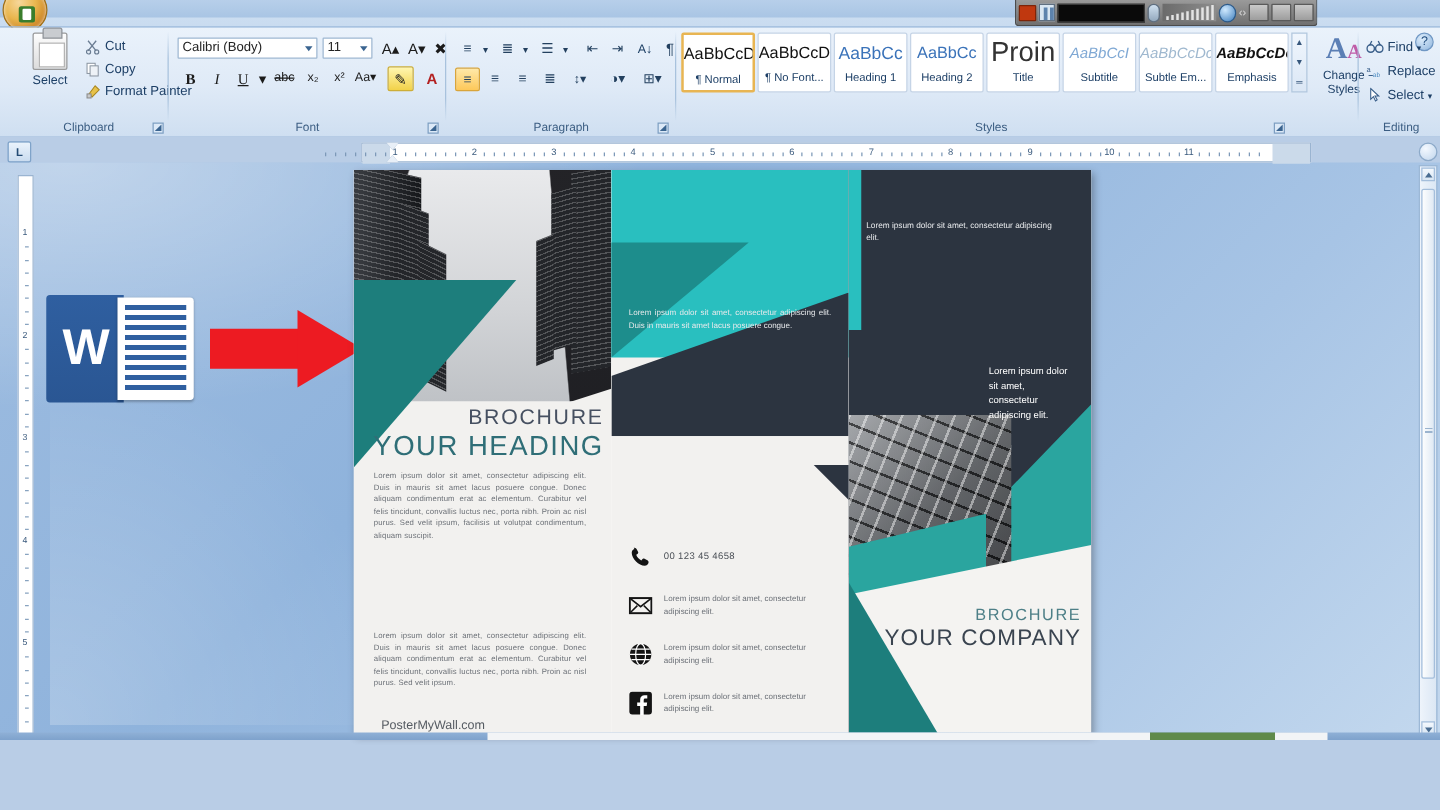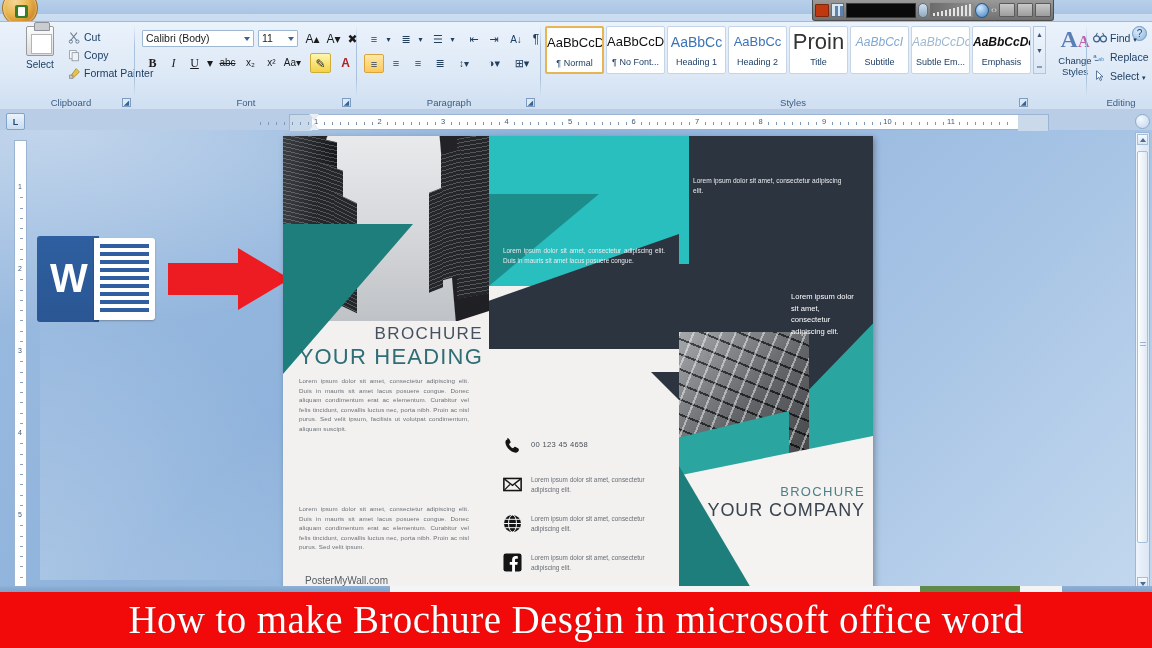--- a/index.html
+++ b/index.html
@@ -838,16 +838,13 @@
       <i style="border-top:4px solid #4a6d92; top:4px;"></i>
     </div>
   </div>
 
   <div class="statusbar">
     <div class="sb-white" style="left:390px; width:530px;"></div>
     <div class="sb-green" style="left:920px; width:100px;"></div>
     <div class="sb-white" style="left:1020px; width:42px;"></div>
   </div>
 
-  <div class="banner">
-    <div class="banner-txt">How to make Brochure Desgin in microsoft office word</div>
-  </div>
 </div>
 
 </body></html>

